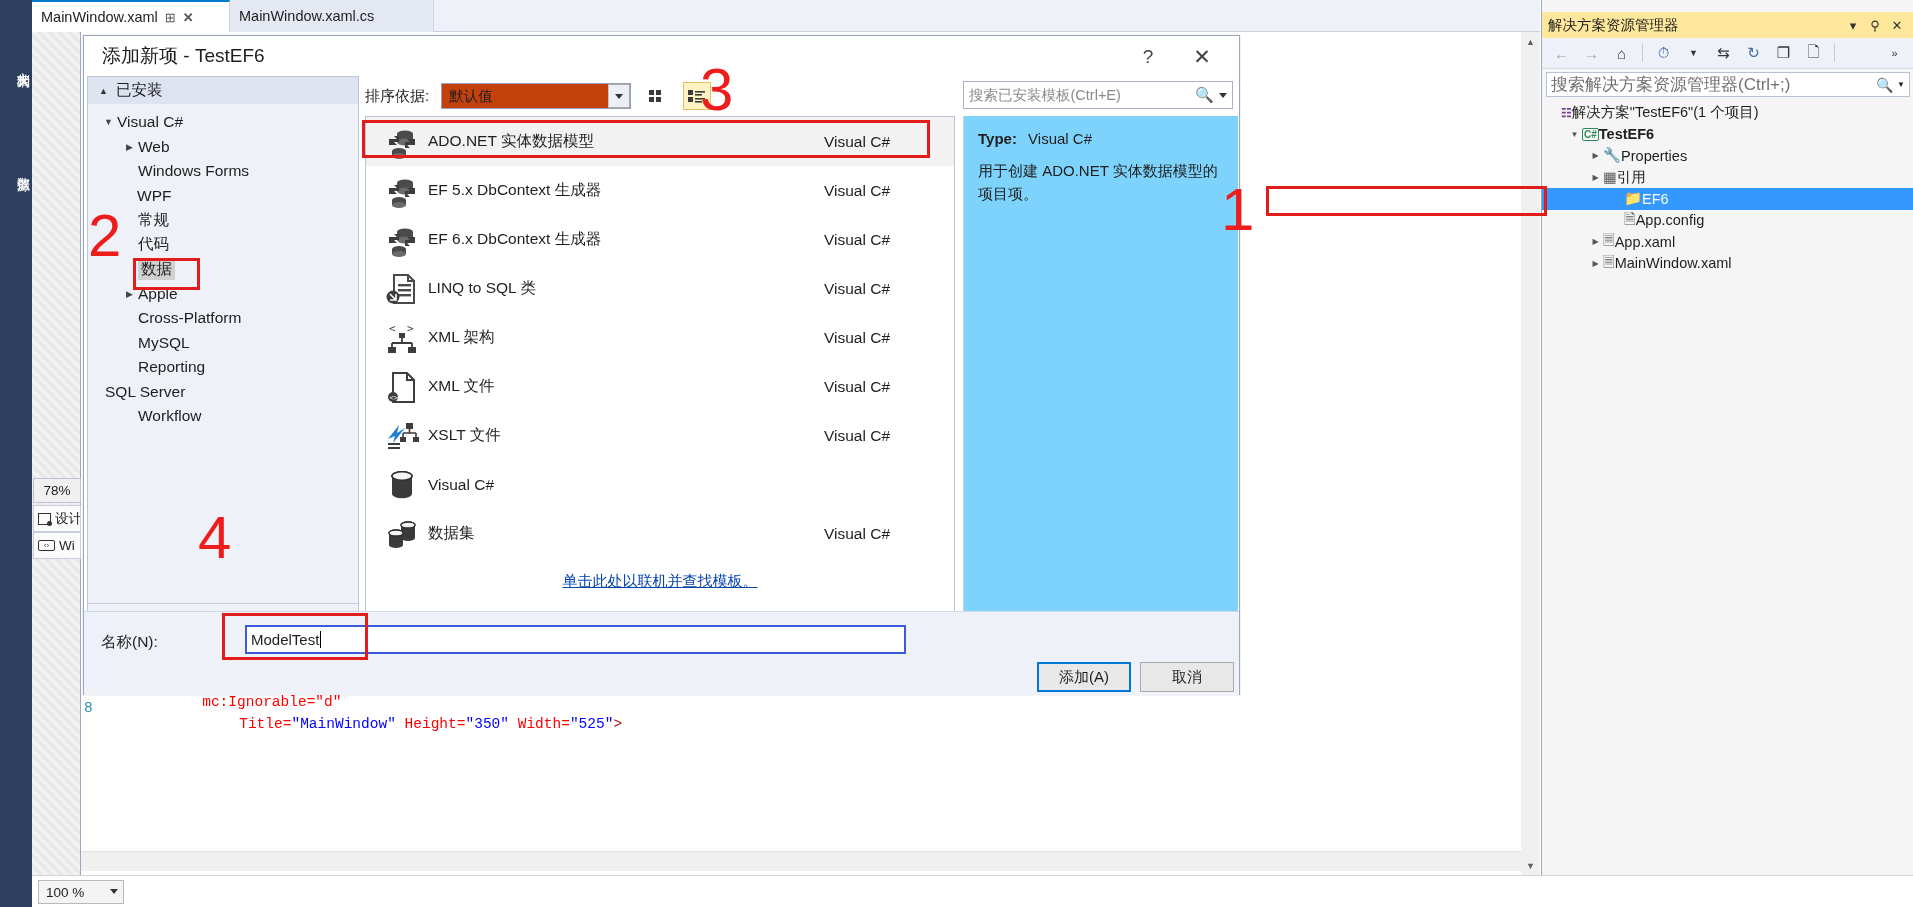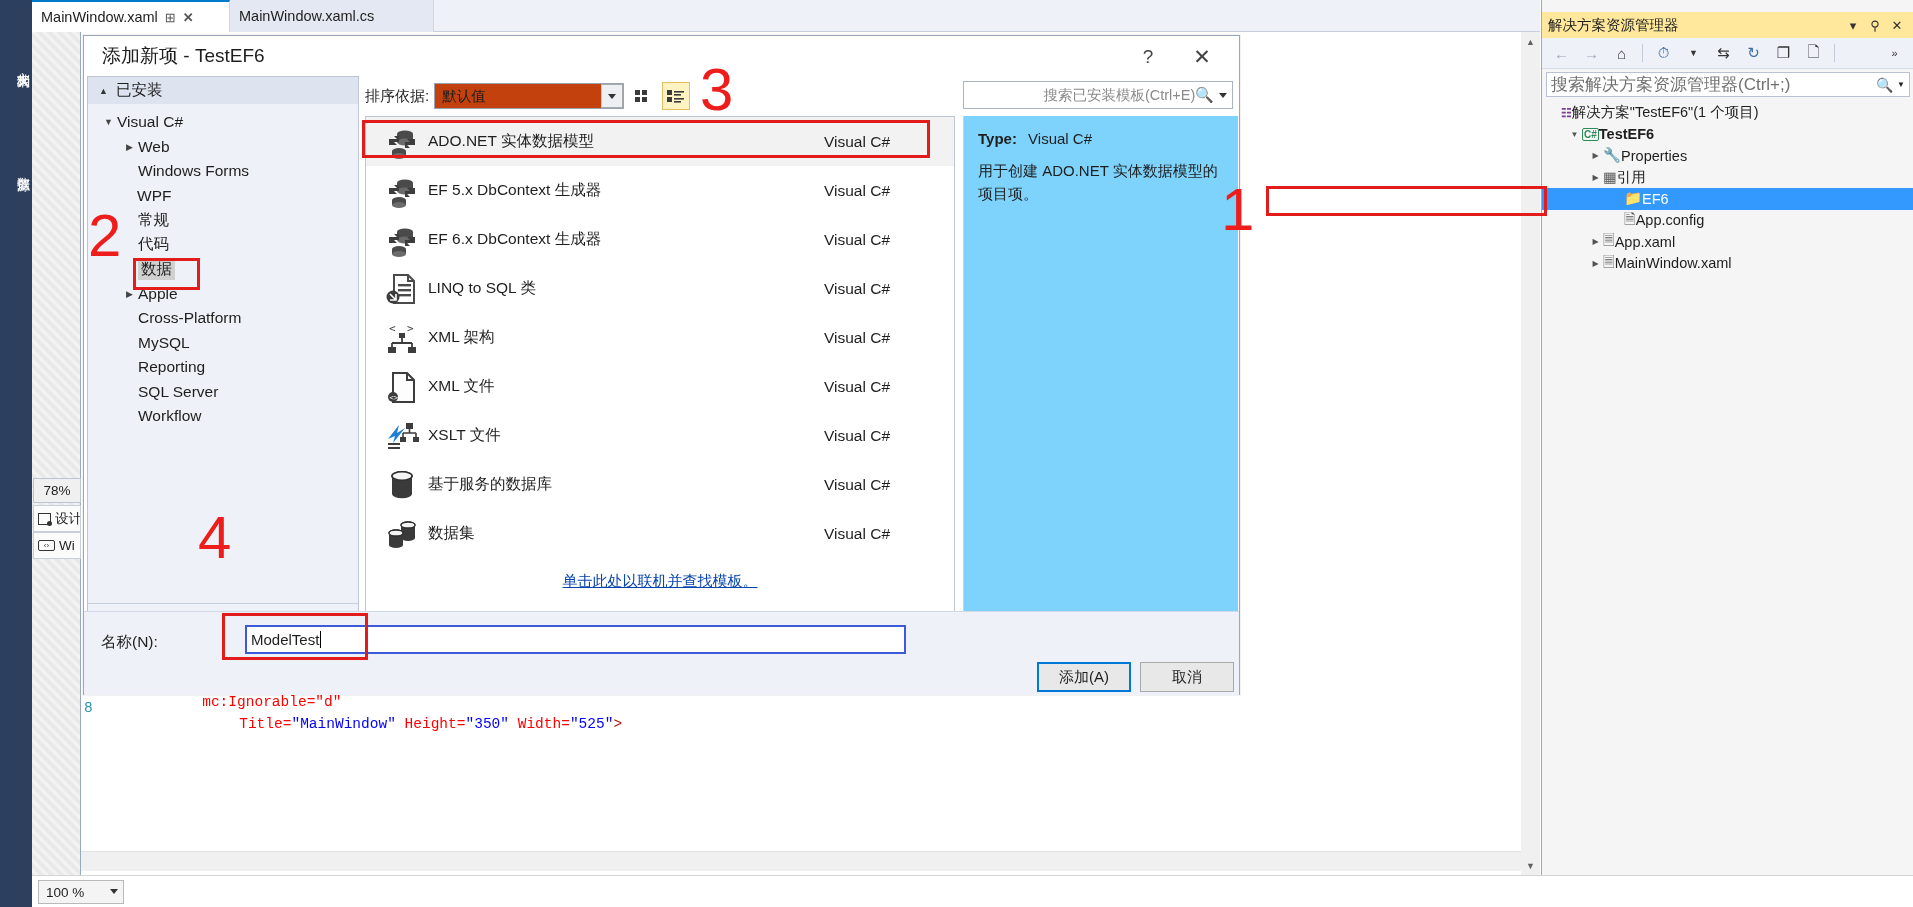--- a/index.html
+++ b/index.html
@@ -207,21 +207,21 @@
   .left-foot {
     position: absolute; left: 0; bottom: 0; width: 270px; height: 40px;
     border-top: 1px solid #c6cfdd; display: flex; align-items: center; padding-left: 11px;
     font-size: 15.5px;
   }
   .left-foot .tri { margin-right: 9px; font-size: 9px; color: #444; }
 
   
   .sortbar {
     position: absolute; left: 281px; top: 0; width: 590px; height: 40px;
-    display: flex; align-items: center; gap: 5px;
+    display: flex; align-items: center; gap: 12px;
   }
   .sortbar .lb { font-size: 15px; }
   .combo {
     width: 190px; height: 26px; background: #c2410c; border: 1px solid #9aa3b4;
     display: flex; align-items: center; padding-left: 7px; font-size: 14.5px; position: relative;
   }
   .combo .btn {
     position: absolute; right: 0; top: 0; width: 22px; height: 24px; background: #eceff4;
     border-left: 1px solid #c0c6d2; display: flex; align-items: center; justify-content: center;
   }
@@ -253,21 +253,21 @@
   .desc-col {
     position: absolute; left: 879px; top: 40px; width: 275px; height: 528px;
     background: #7dd3fc; border-left: 1px solid #c9d0dc;
     padding: 14px 12px 0 14px;
   }
   .searchbox {
     position: absolute; left: 879px; top: 5px; width: 270px; height: 28px;
     background: #ffffff; border: 1px solid #a9b3c4;
     display: flex; align-items: center; padding: 0 5px;
   }
-  .searchbox .ph { flex: 1; color: #8a8a8a; font-size: 14.5px; text-align: right; }
+  .searchbox .ph { flex: 1; color: #8a8a8a; font-size: 14.5px; }
   .searchbox .mag { font-size: 15px; color: #333; }
   .searchbox .cv { margin-left: 5px; border-left: 4px solid transparent; border-right: 4px solid transparent; border-top: 5px solid #333; }
   .desc-type { font-size: 15px; margin-bottom: 12px; }
   .desc-type b { font-weight: bold; }
   .desc-body { font-size: 15px; line-height: 1.55; }
 
   
   .dlg-foot {
     position: absolute; left: 0; top: 575px; width: 100%; height: 84px;
     background: #eef1f7; border-top: 1px solid #d2d9e6;
@@ -480,21 +480,21 @@
               <span class="lbl">Cross-Platform</span>
             </div>
             <div class="lnode" style="padding-left: 33px;">
               <span class="tri"></span>
               <span class="lbl">MySQL</span>
             </div>
             <div class="lnode" style="padding-left: 33px;">
               <span class="tri"></span>
               <span class="lbl">Reporting</span>
             </div>
-            <div class="lnode" style="padding-left: 33px;">
+            <div class="lnode" style="">
               <span class="tri"></span>
               <span class="lbl">SQL Server</span>
             </div>
             <div class="lnode" style="padding-left: 33px;">
               <span class="tri"></span>
               <span class="lbl">Workflow</span>
             </div>
           </div>
         <div class="left-foot">
           <span class="tri">▶</span>
@@ -642,21 +642,20 @@
             <span class="lang">Visual C#</span>
           </div>
           <div class="tmpl-row">
             <span class="ic">
               <svg width="34" height="34" viewBox="0 0 34 34">
       <ellipse cx="17" cy="8" rx="10" ry="4.2" fill="#f2f2f2" stroke="#2e2e2e" stroke-width="1.6"></ellipse>
       <path d="M7 8 v18 a10 4.2 0 0 0 20 0 v-18" fill="#3a3a3a"></path>
       <ellipse cx="17" cy="8" rx="10" ry="4.2" fill="#f4f4f4" stroke="#2e2e2e" stroke-width="1.4"></ellipse>
     </svg>
             </span>
-            <span class="nm">基于服务的数据库</span>
             <span class="lang">Visual C#</span>
           </div>
           <div class="tmpl-row">
             <span class="ic">
               <svg width="34" height="34" viewBox="0 0 34 34">
       <ellipse cx="23" cy="8" rx="7" ry="3" fill="#f2f2f2" stroke="#2e2e2e" stroke-width="1.4"></ellipse>
       <path d="M16 8 v13 a7 3 0 0 0 14 0 v-13" fill="#3a3a3a"></path>
       <ellipse cx="23" cy="8" rx="7" ry="3" fill="#f4f4f4" stroke="#2e2e2e" stroke-width="1.3"></ellipse>
       <ellipse cx="11" cy="16" rx="7" ry="3" fill="#f2f2f2" stroke="#2e2e2e" stroke-width="1.4"></ellipse>
       <path d="M4 16 v12 a7 3 0 0 0 14 0 v-12" fill="#3a3a3a"></path>

